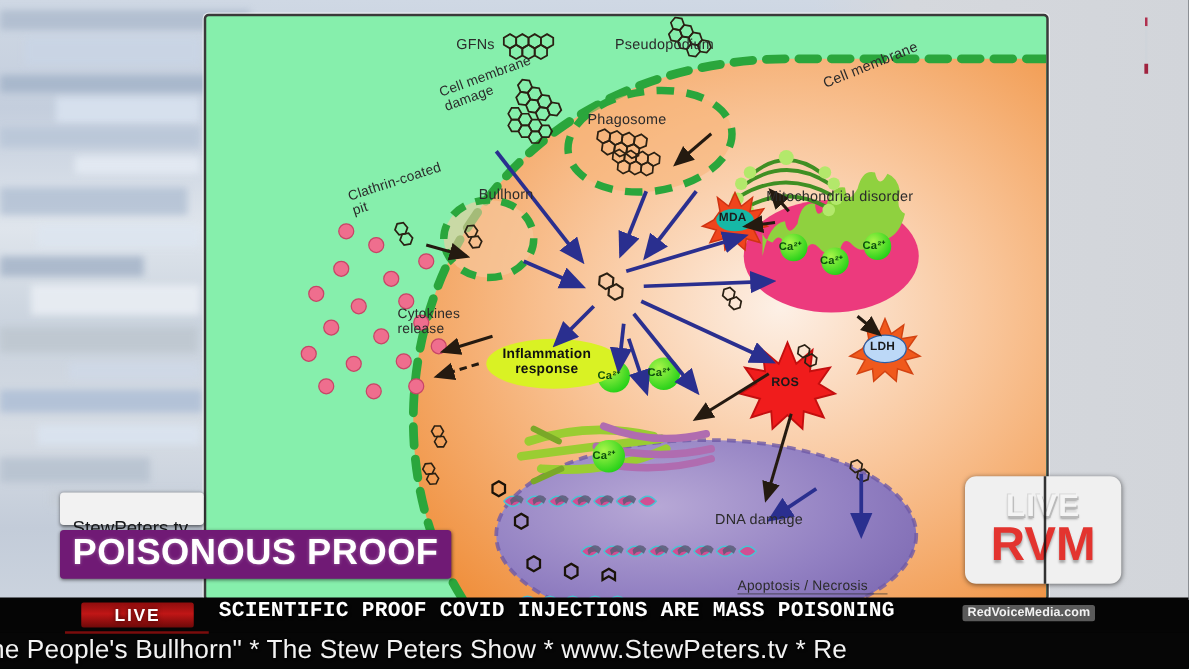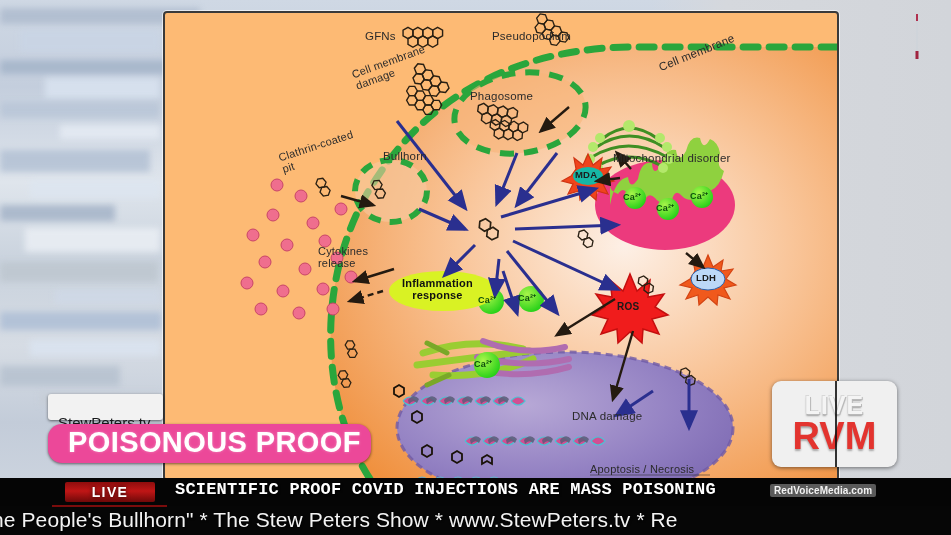--- a/index.html
+++ b/index.html
@@ -8,37 +8,37 @@
 
   
   .bg{position:absolute;left:0;top:0;width:951px;height:480px;
       background:linear-gradient(180deg,#cfd8e4 0%,#c4cedd 18%,#dfe5ec 38%,#c9d2dd 55%,#d6dce4 72%,#c3ccd9 88%,#cbd3de 100%);}
   .bg-right{position:absolute;right:0;top:0;width:300px;height:480px;
       background:linear-gradient(90deg,rgba(214,218,223,0) 0%,#d5d8dd 25%,#d2d5da 100%);}
   .streak{position:absolute;filter:blur(3px);opacity:.75;}
 
   
   .panel{position:absolute;left:163px;top:11px;width:672px;height:466px;
-         background:#fdba74;border:2px solid #3a3a3a;border-radius:4px;
+         background:#86efac;border:2px solid #3a3a3a;border-radius:4px;
          box-shadow:0 0 0 1px rgba(255,255,255,.6);overflow:hidden;}
   .fig{position:absolute;left:0;top:0;width:672px;height:466px;}
 
   
   .lbl{position:absolute;font-family:"Liberation Sans",sans-serif;color:#2b2b2b;
        white-space:pre;line-height:1.12;letter-spacing:.2px;}
 
   
   .l3-watch{position:absolute;left:48px;top:394px;height:26px;display:flex;align-items:stretch;
             background:#f2f2f2;border-radius:3px;box-shadow:0 1px 3px rgba(0,0,0,.55);}
   .l3-watch .k{background:#000;color:#fff;font-weight:bold;font-size:15px;letter-spacing:2.6px;
                padding:0 9px;display:flex;align-items:center;border-radius:3px;}
   .l3-watch .v{color:#16181a;font-size:15px;padding:0 12px 0 10px;display:flex;align-items:center;margin-top:28px;}
-  .l3-title{position:absolute;left:48px;top:424px;background:#ec4899;color:#fff;
-            font-size:29px;font-weight:bold;letter-spacing:.4px;padding:2px 10px 4px 20px;
-            border-radius:14px;box-shadow:0 1px 3px rgba(0,0,0,.55);
+  .l3-title{position:absolute;left:48px;top:424px;background:#701a75;color:#fff;
+            font-size:29px;font-weight:bold;letter-spacing:.4px;padding:2px 10px 4px 10px;
+            border-radius:3px;box-shadow:0 1px 3px rgba(0,0,0,.55);
             text-shadow:0 0 3px rgba(255,255,255,.35);}
 
   
   .bug{position:absolute;left:772px;top:381px;width:125px;height:86px;background:#f0f0f0;
        border-radius:9px;box-shadow:0 1px 4px rgba(0,0,0,.5);
        display:flex;flex-direction:column;align-items:center;justify-content:center;}
   .bug .live{font-size:25px;font-weight:bold;letter-spacing:1px;line-height:.95;
              color:#f4f4f4;text-shadow:1px 1px 0 #b9b9b9,-1px -1px 0 #d8d8d8,0 2px 2px rgba(0,0,0,.35);}
   .bug .rvm{font-size:38px;font-weight:bold;letter-spacing:0px;line-height:.95;color:#e3342f;
             text-shadow:0 2px 2px rgba(0,0,0,.3);}

